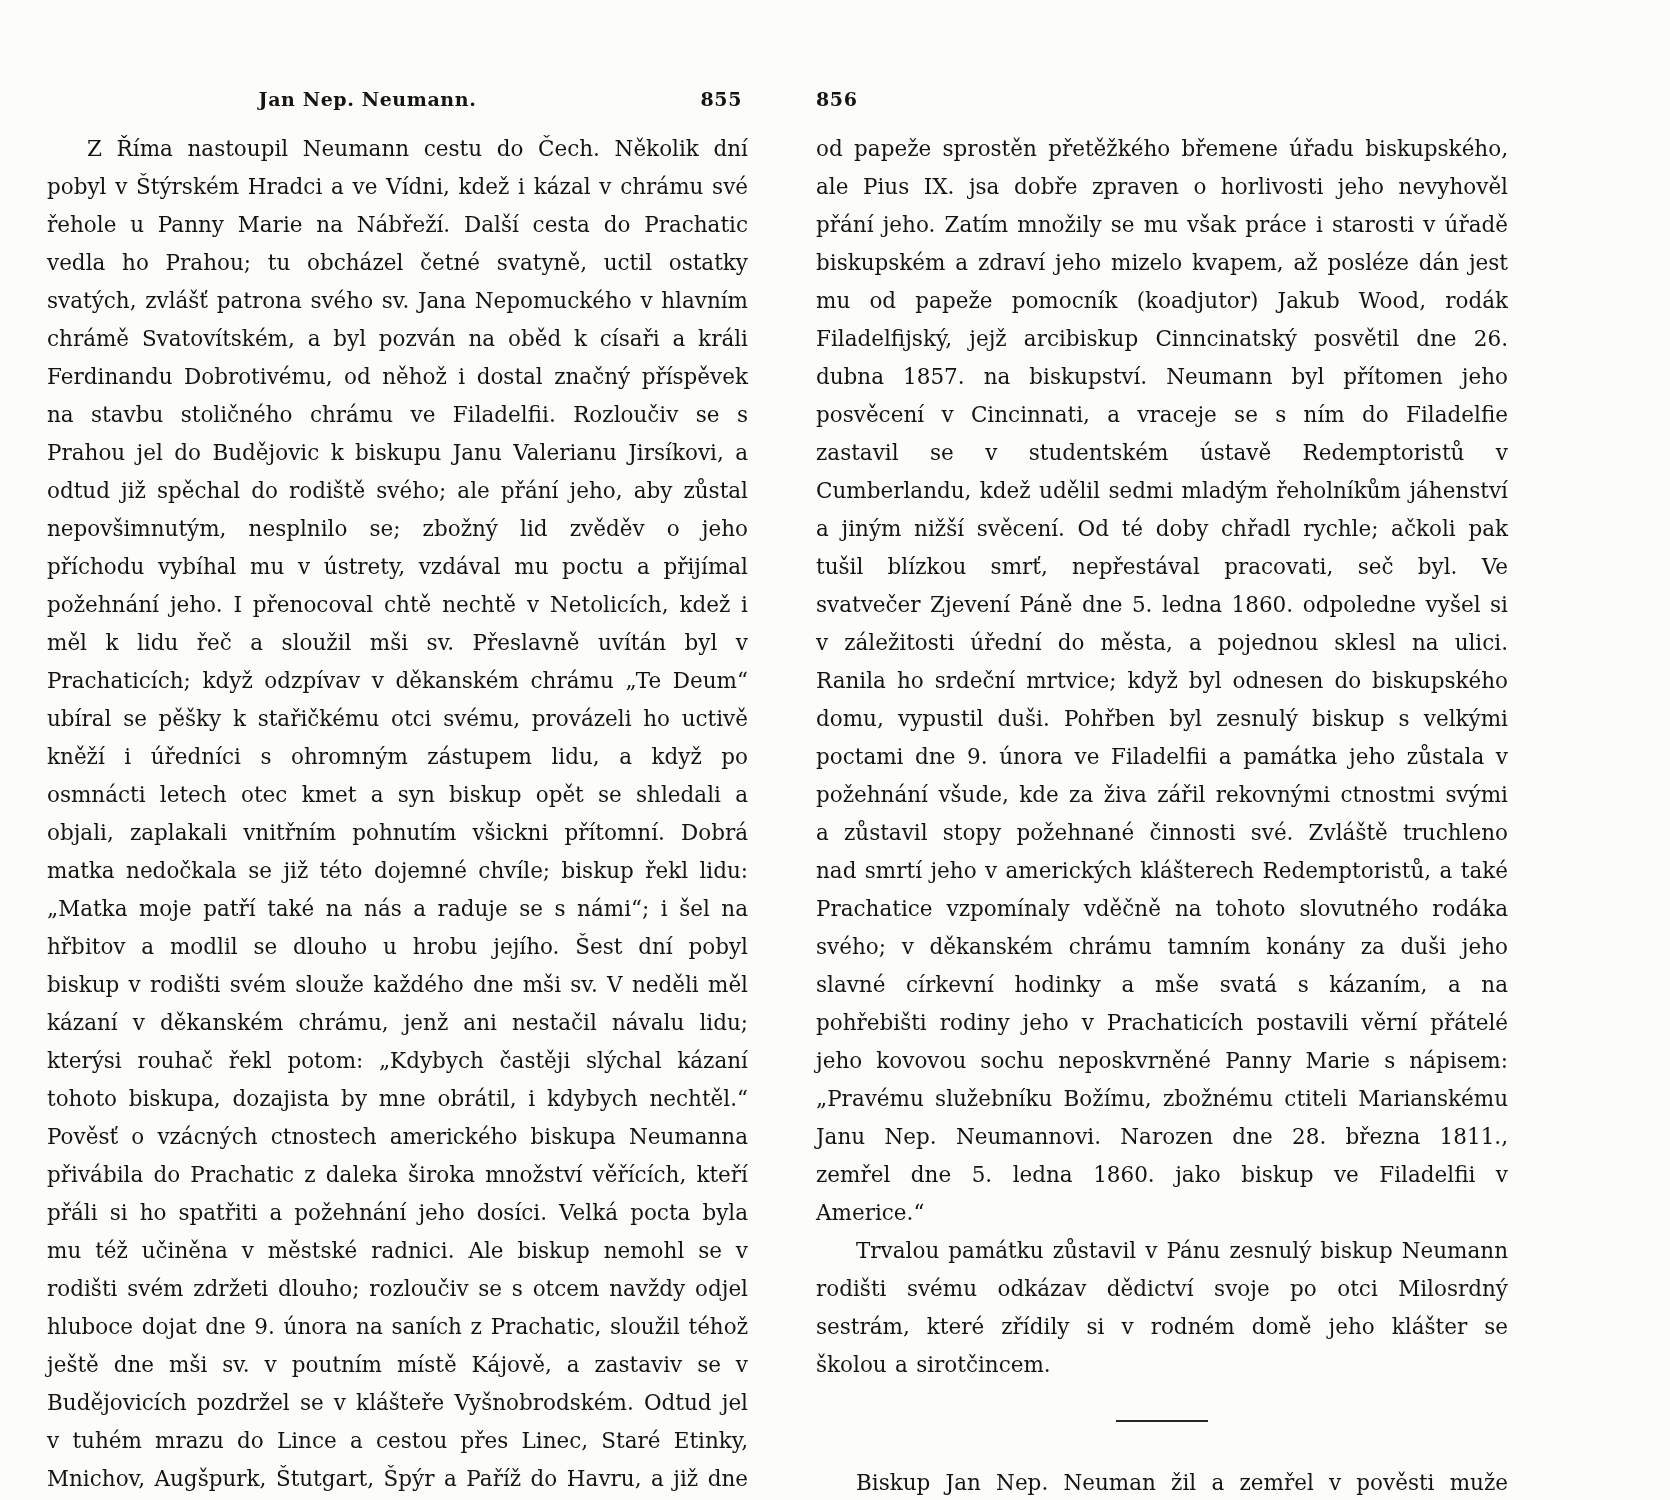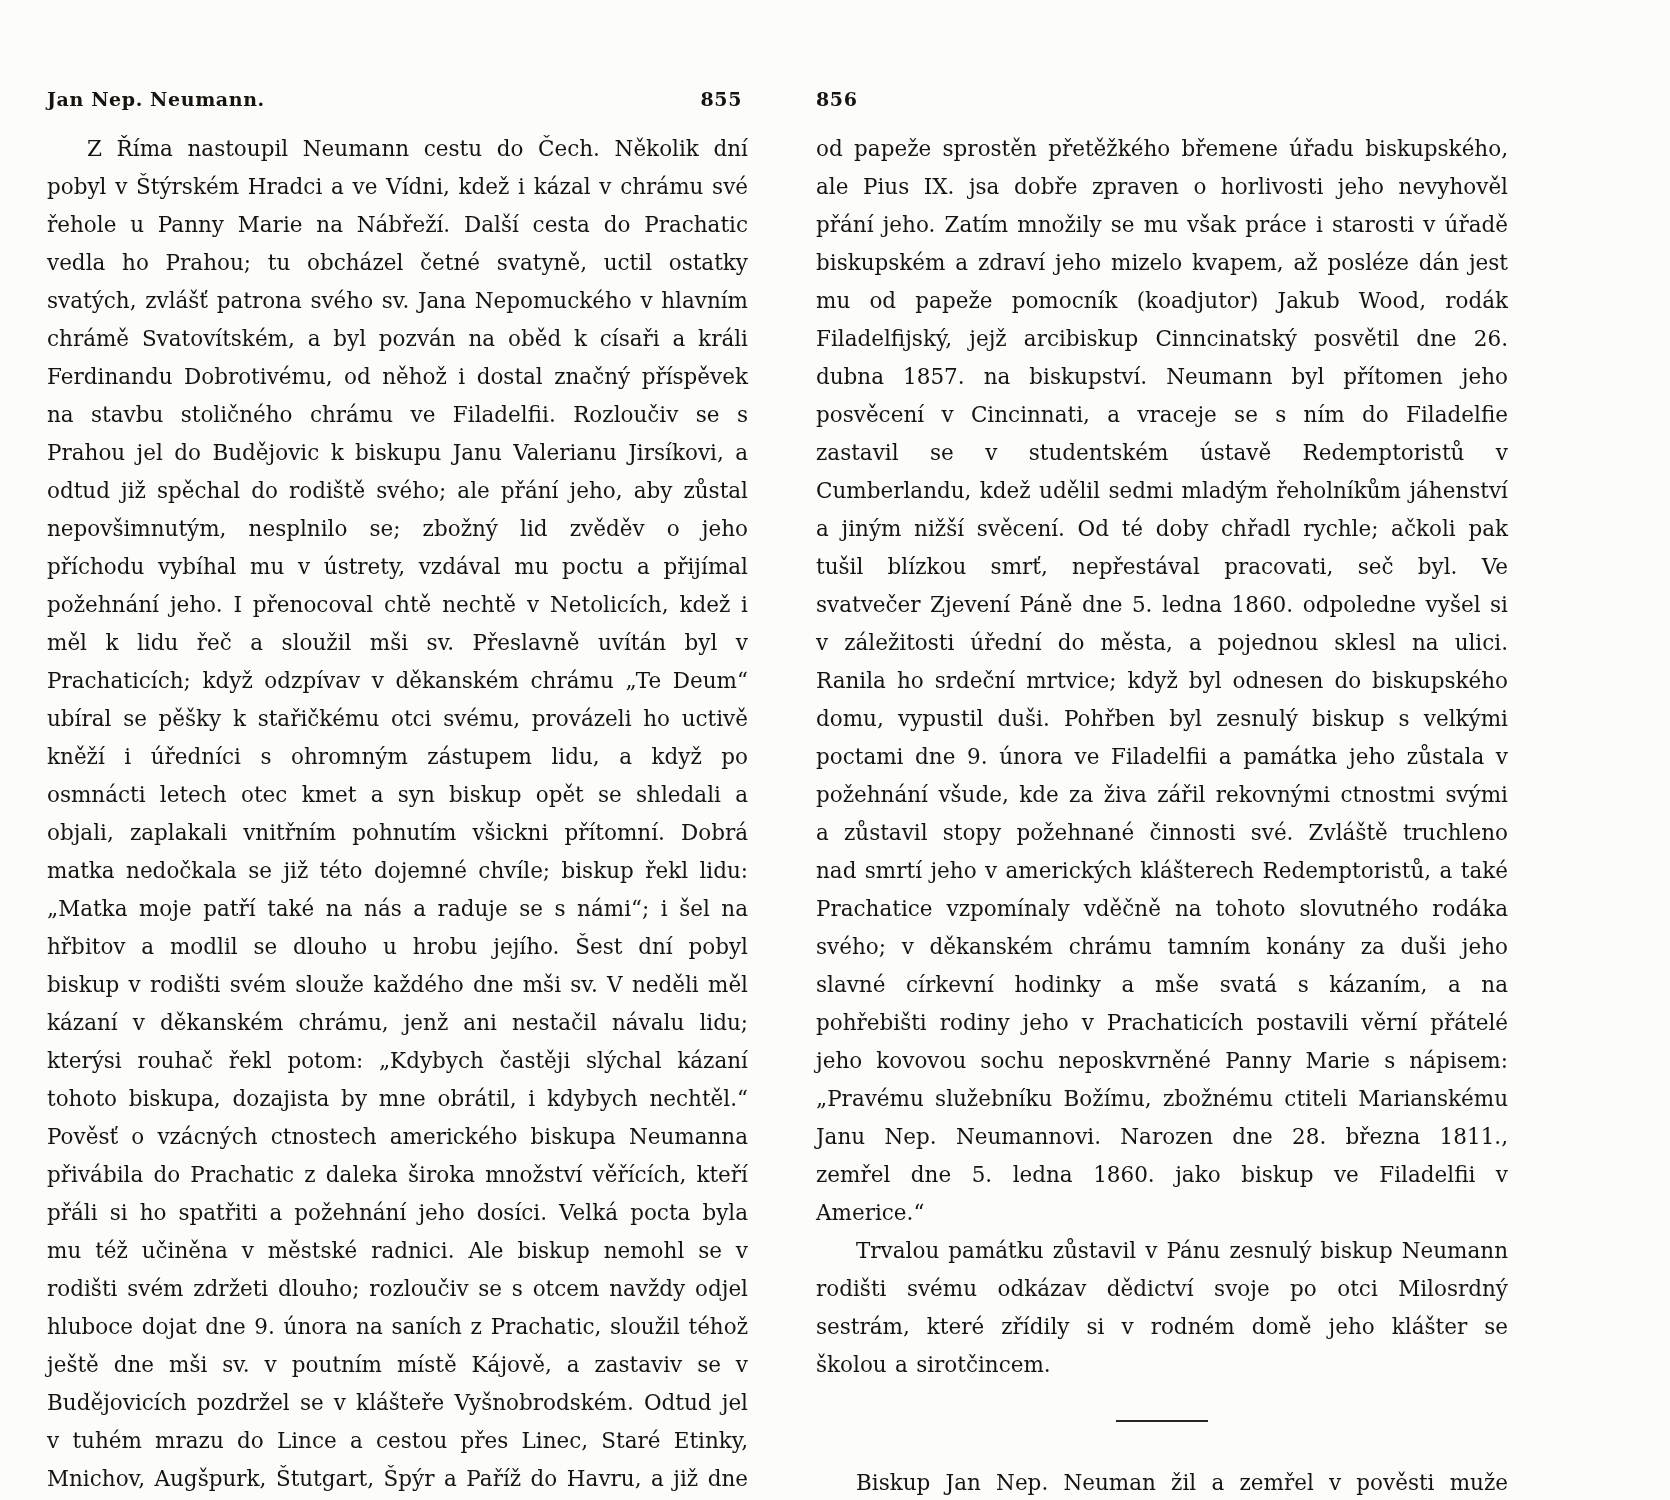--- a/index.html
+++ b/index.html
@@ -33,20 +33,21 @@
     height: 30px;
     margin-bottom: 12px;
     font-size: 19px;
     font-weight: bold;
     letter-spacing: 0.6px;
   }
   .running-head .head-title {
     position: absolute;
     left: 0;
     right: 0;
+    text-align: center;
   }
   .col-left .head-title {
     right: 60px;
   }
   .page-num {
     position: absolute;
     top: 0;
   }
   .page-num.pos-right {
     right: 6px;

